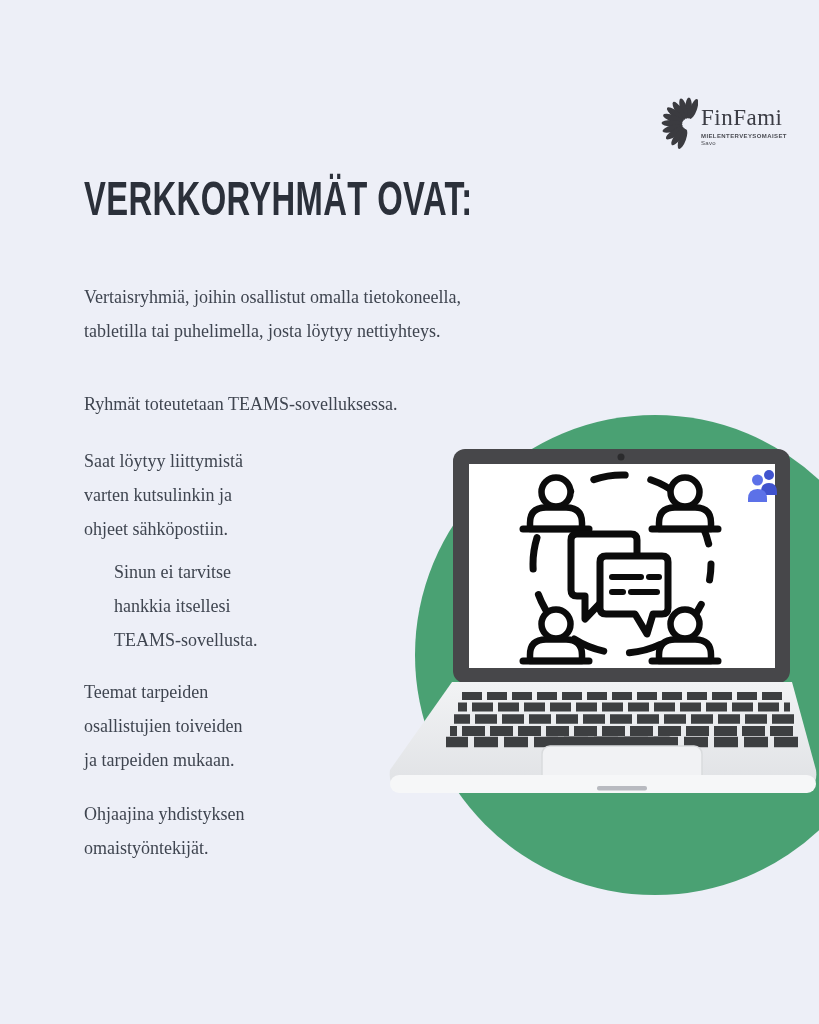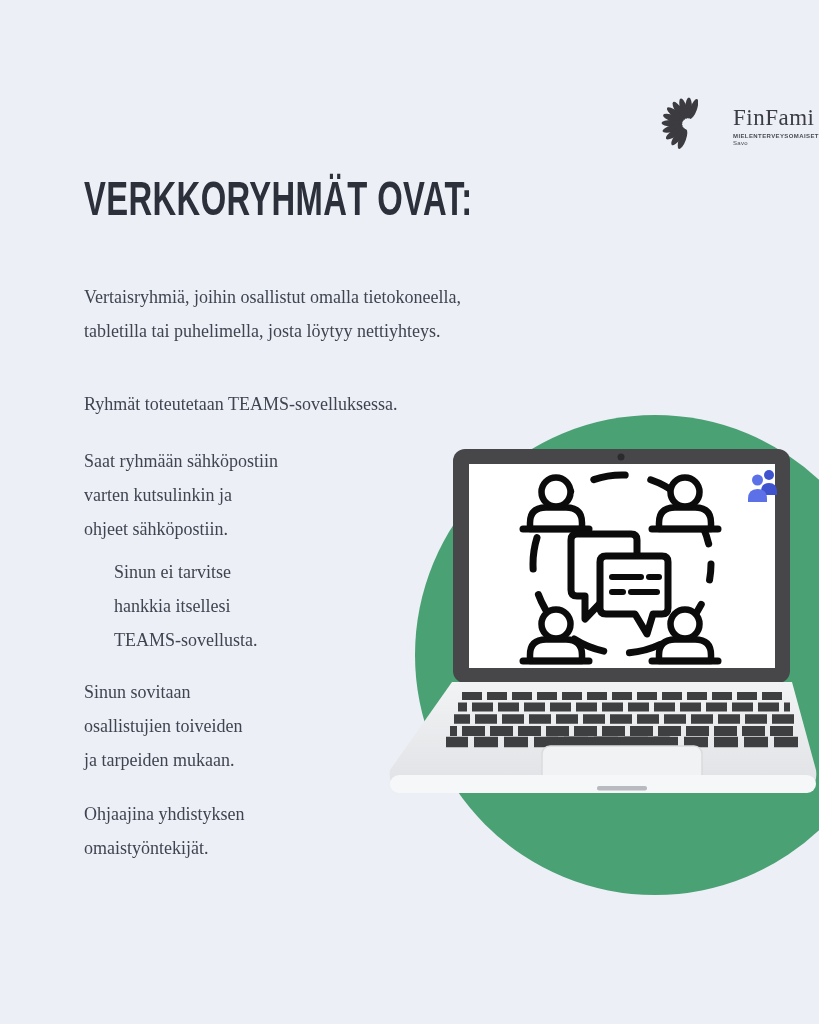--- a/index.html
+++ b/index.html
@@ -3,21 +3,21 @@
 <meta charset="utf-8">
 <style>
   html,body{margin:0;padding:0;background:#d8dae2;}
   .page{
     position:relative;width:819px;height:1024px;margin:0 auto;
     background:#edeff7;overflow:hidden;
     font-family:"Liberation Serif", serif;
   }
   
   .logo{position:absolute;left:648px;top:88px;display:flex;align-items:flex-start;gap:3px;}
-  .logo-text{padding-top:18px;margin-left:32px;}
+  .logo-text{padding-top:18px;}
   .logo-name{font-family:"Liberation Serif",serif;font-size:23px;line-height:24px;color:#3b3c44;letter-spacing:.5px;}
   .logo-tagline{font-family:"Liberation Sans",sans-serif;font-size:6px;letter-spacing:.4px;color:#4a4b52;margin-top:3px;font-weight:bold;}
   .logo-region{font-family:"Liberation Sans",sans-serif;font-size:6px;letter-spacing:.3px;color:#4a4b52;margin-top:1px;}
   
   .title{
     position:absolute;left:84px;top:143px;
     font-family:"Liberation Sans",sans-serif;font-weight:700;
     font-size:42px;letter-spacing:.5px;color:#2b303a;
     transform:scale(.78,1.15);transform-origin:left top;white-space:nowrap;
   }
@@ -80,27 +80,27 @@
       <div class="logo-tagline">MIELENTERVEYSOMAISET</div>
       <div class="logo-region">Savo</div>
     </div>
   </div>
 
   <h1 class="title">VERKKORYHMÄT OVAT:</h1>
 
   <p class="para p1">Vertaisryhmiä, joihin osallistut omalla tietokoneella,
 tabletilla tai puhelimella, josta löytyy nettiyhteys.</p>
   <p class="para p2">Ryhmät toteutetaan TEAMS-sovelluksessa.</p>
-  <p class="para p3">Saat ryhmään sähköpostiin
+  <p class="para p3">Saat löytyy liittymistä
 varten kutsulinkin ja
 ohjeet sähköpostiin.</p>
   <p class="para p4">Sinun ei tarvitse
 hankkia itsellesi
 TEAMS-sovellusta.</p>
-  <p class="para p5">Sinun sovitaan
+  <p class="para p5">Teemat tarpeiden
 osallistujien toiveiden
 ja tarpeiden mukaan.</p>
   <p class="para p6">Ohjaajina yhdistyksen
 omaistyöntekijät.</p>
 
   <svg class="illustration" viewBox="385 400 434 512">
     <defs>
       <linearGradient id="baseGrad" x1="0" y1="682" x2="0" y2="793" gradientUnits="userSpaceOnUse">
         <stop offset="0" stop-color="#f2f3f5"></stop>
         <stop offset="1" stop-color="#dfe1e4"></stop>

